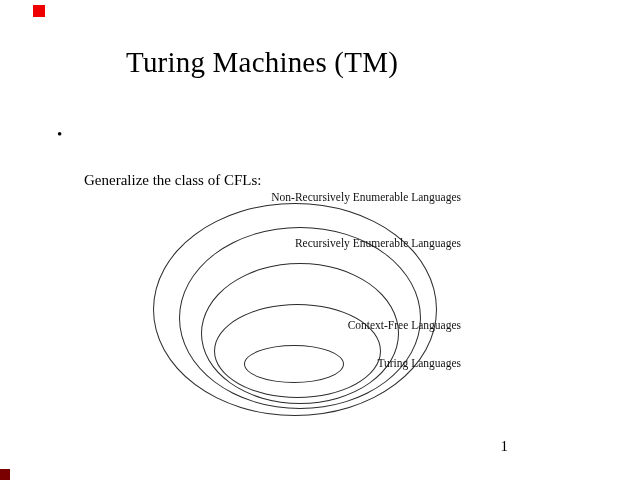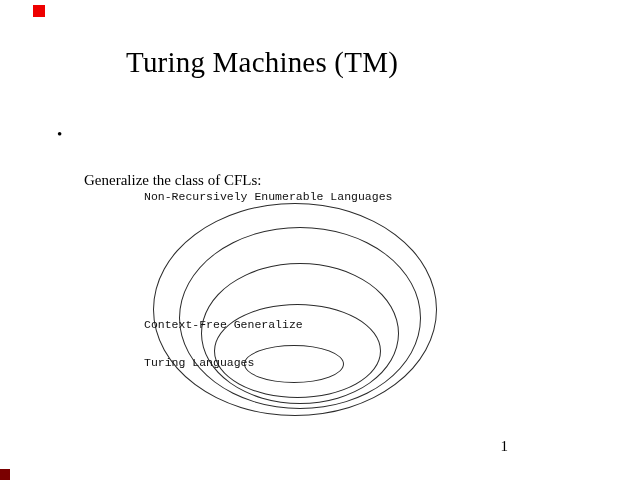--- a/index.html
+++ b/index.html
@@ -54,27 +54,26 @@
     border-radius: 50%;
     background: transparent;
   }
   .e1 { left: 153px; top: 203px; width: 284px; height: 213px; }
   .e2 { left: 179px; top: 227px; width: 242px; height: 182px; }
   .e3 { left: 201px; top: 263px; width: 198px; height: 141px; }
   .e4 { left: 214px; top: 304px; width: 167px; height: 94px; }
   .e5 { left: 244px; top: 345px; width: 100px; height: 38px; }
   .dlabel {
     position: absolute;
-    left: 144px; width: 300px;
-    text-align: left;
+    left: 161px; width: 300px;
+    text-align: right;
     font-size: 11.5px;
     line-height: 14px;
     color: #111;
     background: transparent;
-    font-family: Liberation Mono, monospace;
   }
   .l-non-re   { top: 190px; }
   .l-re       { top: 236px; }
   .l-recursive{ top: 277px; }
   .l-cfl      { top: 318px; }
   .l-regular  { top: 356px; }
   .page-number {
     position: absolute;
     right: 16px; bottom: 25px;
     font-size: 15px;
@@ -100,23 +99,24 @@
   <div class="diagram">
 
     <div class="ellipse e1"></div>
     <div class="ellipse e2"></div>
     <div class="ellipse e3"></div>
     <div class="ellipse e4"></div>
     <div class="ellipse e5"></div>
 
     <div class="dlabel l-non-re">Non-Recursively Enumerable Languages</div>
 
+    <div class="dlabel l-re">Recursively Enumerable Languages</div>
 
 
-    <div class="dlabel l-cfl">Context-Free Generalize</div>
+    <div class="dlabel l-cfl">Context-Free Languages</div>
 
     <div class="dlabel l-regular">Turing Languages</div>
 
   </div>
 
   <div class="page-number">1</div>
 
 </div>
 
 </body></html>

